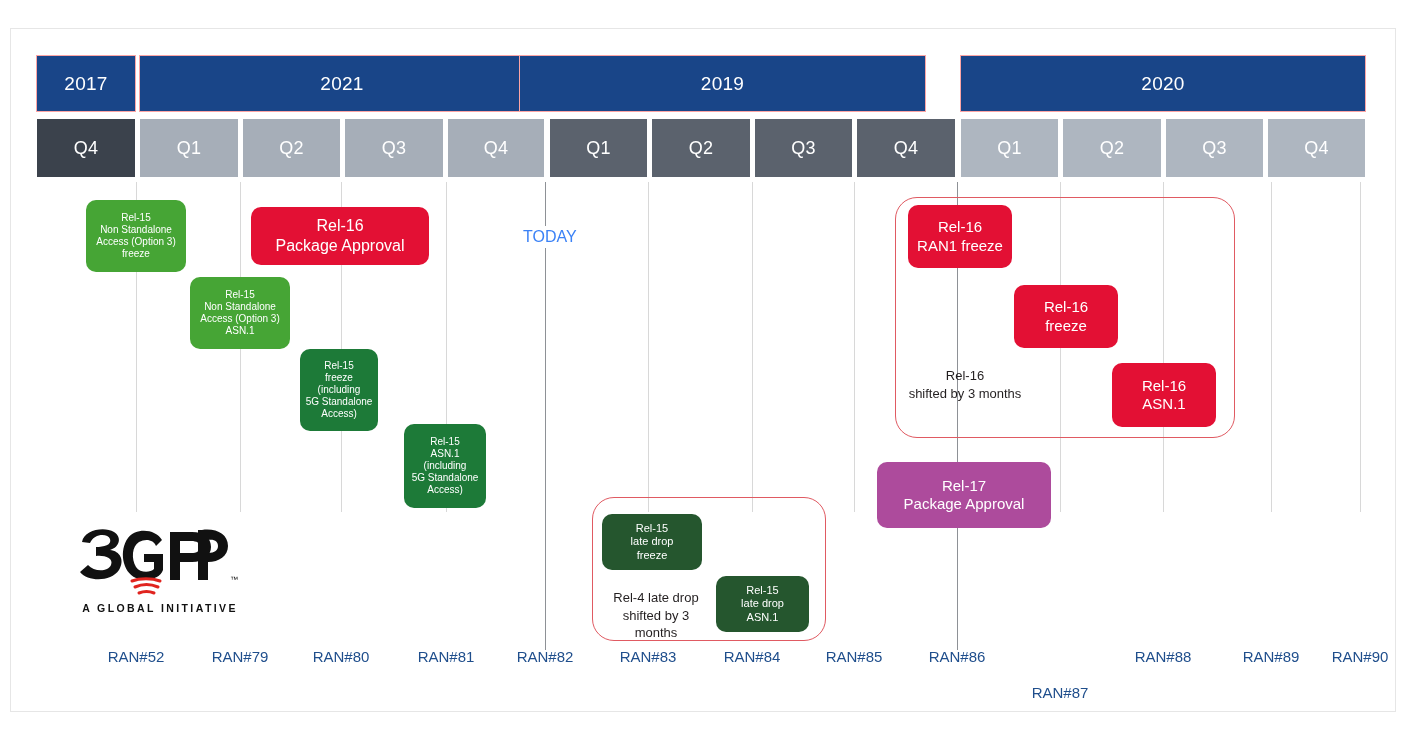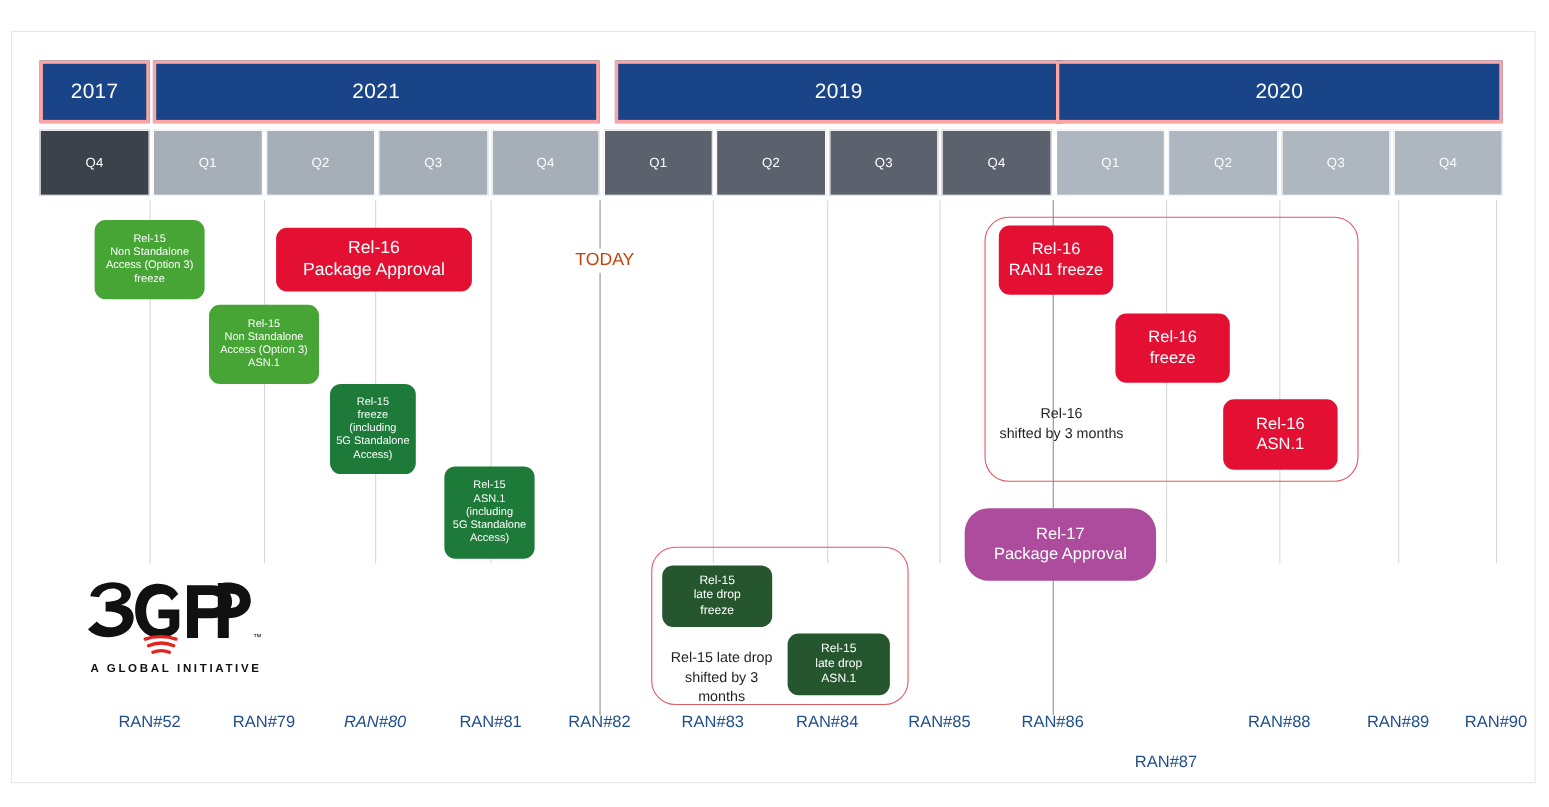--- a/index.html
+++ b/index.html
@@ -41,26 +41,26 @@
     align-items: center;
     justify-content: center;
     color: #ffffff;
     letter-spacing: 0.3px;
   }
   .year-band {
     background: #194588;
     height: 57px;
     top: 55px;
     font-size: 19px;
-    border: 3px solid #fca5a5;
+    border: 1px solid #fca5a5;
   }
   .quarter-band {
     height: 60px;
     top: 118px;
-    font-size: 12px;
+    font-size: 18px;
     border: 1px solid #ffffff;
     text-align: center;
   }
   .q-light  { background: #a6aeb8; }
   .q-dark   { background: #3b424c; }
   .q-mid    { background: #5b626d; }
   .q-light2 { background: #aeb6c0; }
 
   
   .gridline {
@@ -92,21 +92,21 @@
     text-align: center;
     line-height: 1.22;
     padding: 4px 6px;
   }
   .evt .ln { display: block; white-space: nowrap; }
 
   .green        { background: #46a535; }
   .green-dark   { background: #1d7a38; }
   .green-forest { background: #25562e; }
   .red          { background: #e31034; }
-  .magenta      { background: #ad4b9c; border-radius: 22px; }
+  .magenta      { background: #ad4b9c; }
 
   .fs-10 { font-size: 10px; }
   .fs-11 { font-size: 11px; }
   .fs-15 { font-size: 15px; }
   .fs-16 { font-size: 16px; }
 
   
   .group-outline {
     position: absolute;
     box-sizing: border-box;
@@ -120,21 +120,21 @@
     color: #231f20;
     font-size: 13px;
     line-height: 1.35;
     text-align: center;
   }
 
   
   .today-label {
     position: absolute;
     font-size: 16px;
-    color: #c2410c;
+    color: #3b82f6;
     background: #ffffff;
     padding: 2px 6px;
     white-space: nowrap;
   }
 
   
   .ran-label {
     position: absolute;
     top: 648px;
     font-size: 15px;
@@ -172,21 +172,21 @@
 
   <div class="slide-frame"></div>
 
   <div id="year-row">
       <div class="year-band" style="left: 36px; width: 100px;">
         <span>2017</span>
       </div>
       <div class="year-band" style="left: 139px; width: 406px;">
         <span>2021</span>
       </div>
-      <div class="year-band" style="left: 559px; width: 407px;">
+      <div class="year-band" style="left: 519px; width: 407px;">
         <span>2019</span>
       </div>
       <div class="year-band" style="left: 960px; width: 406px;">
         <span>2020</span>
       </div>
     </div>
 
   <div id="quarter-row">
       <div class="quarter-band q-dark" style="left: 36px; width: 100px;">
         <span>Q4</span>
@@ -248,21 +248,21 @@
   <div class="today-label" id="today-label" style="left: 517px; top: 226px;">TODAY</div>
 
   <div id="group-layer">
       <div class="group-outline" style="left: 895px; top: 197px; width: 340px; height: 241px;"></div>
       <div class="group-note" style="left: 900px; top: 367px; width: 130px;">
         <span class="ln" style="display: block;">Rel-16</span>
         <span class="ln" style="display: block;">shifted by 3 months</span>
       </div>
       <div class="group-outline" style="left: 592px; top: 497px; width: 234px; height: 144px;"></div>
       <div class="group-note" style="left: 601px; top: 589px; width: 110px;">
-        <span class="ln" style="display: block;">Rel-15 late drop</span>
+        <span class="ln" style="display: block;">Rel-4 late drop</span>
         <span class="ln" style="display: block;">shifted by 3 months</span>
       </div>
     </div>
 
   <div id="event-layer">
       <div class="evt green fs-10" style="left: 86px; top: 200px; width: 100px; height: 72px;">
         <span class="ln">Rel-15</span>
         <span class="ln">Non Standalone</span>
         <span class="ln">Access (Option 3)</span>
         <span class="ln">freeze</span>
@@ -315,21 +315,21 @@
       <div class="evt green-forest fs-11" style="left: 716px; top: 576px; width: 93px; height: 56px;">
         <span class="ln">Rel-15</span>
         <span class="ln">late drop</span>
         <span class="ln">ASN.1</span>
       </div>
     </div>
 
   <div id="ran-axis">
       <div class="ran-label" style="left: 136px;">RAN#52</div>
       <div class="ran-label" style="left: 240px;">RAN#79</div>
-      <div class="ran-label" style="left: 341px; font-style: italic;">RAN#80</div>
+      <div class="ran-label" style="left: 341px;">RAN#80</div>
       <div class="ran-label" style="left: 446px;">RAN#81</div>
       <div class="ran-label" style="left: 545px;">RAN#82</div>
       <div class="ran-label" style="left: 648px;">RAN#83</div>
       <div class="ran-label" style="left: 752px;">RAN#84</div>
       <div class="ran-label" style="left: 854px;">RAN#85</div>
       <div class="ran-label" style="left: 957px;">RAN#86</div>
       <div class="ran-label" style="left: 1060px; margin-top: 36px;">RAN#87</div>
       <div class="ran-label" style="left: 1163px;">RAN#88</div>
       <div class="ran-label" style="left: 1271px;">RAN#89</div>
       <div class="ran-label" style="left: 1360px;">RAN#90</div>

